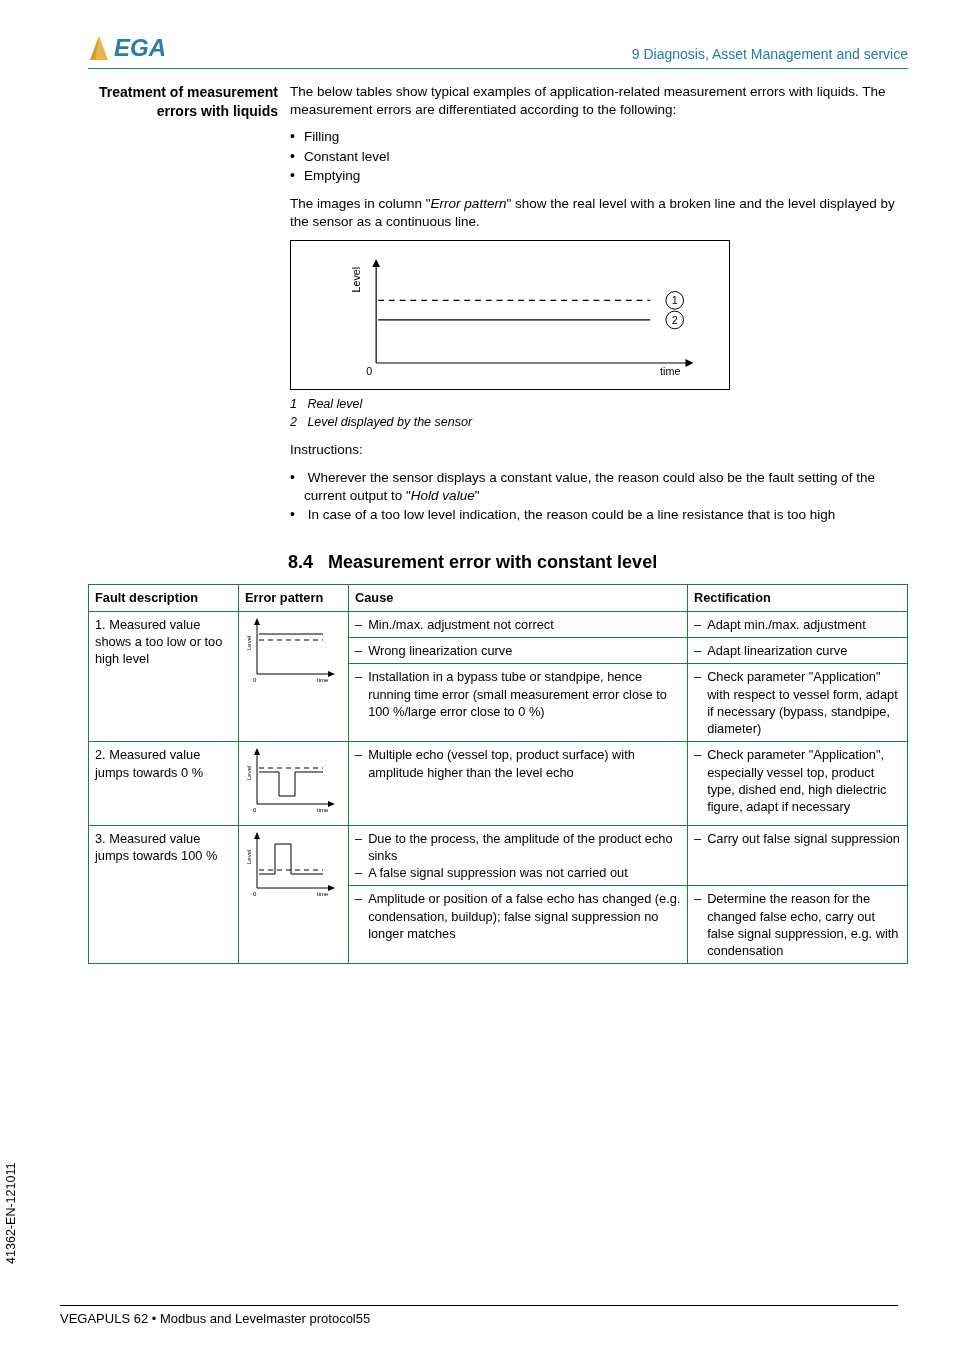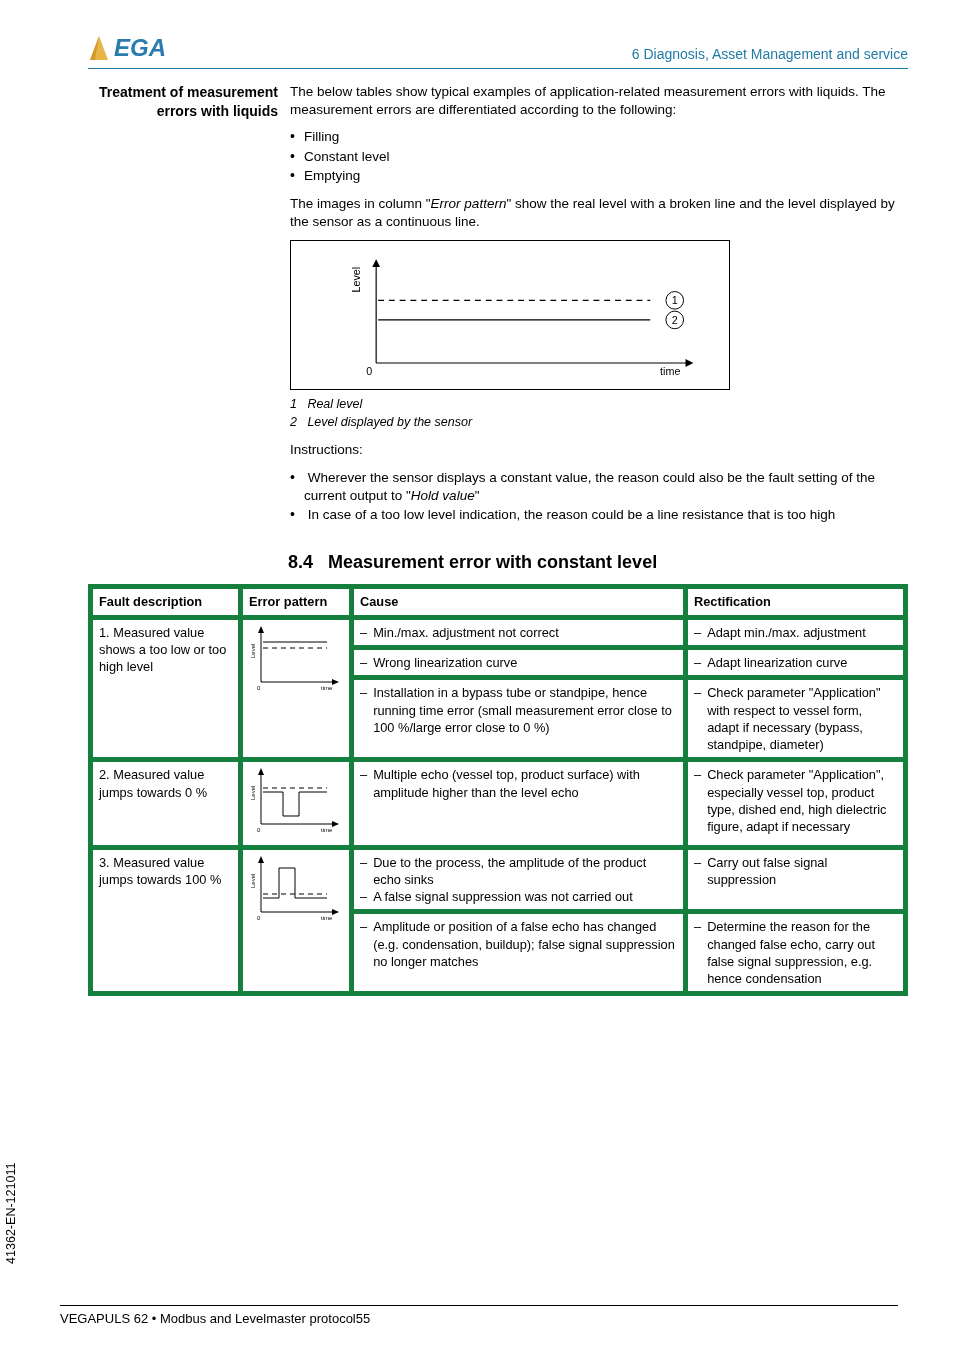--- a/index.html
+++ b/index.html
@@ -85,21 +85,21 @@
     font-weight: bold;
     font-size: 18px;
     margin: 16px 0 10px 200px;
   }
   table.fault {
     width: 100%;
     border-collapse: collapse;
     font-size: 12.8px;
   }
   table.fault th, table.fault td {
-    border: 5px solid #15803d;
+    border: 1px solid #15803d;
     padding: 4px 6px;
     vertical-align: top;
     text-align: left;
   }
   table.fault th {
     font-weight: bold;
     background: #fff;
   }
   .col-desc { width: 150px; }
   .col-pat  { width: 110px; }
@@ -140,21 +140,21 @@
   <div class="header-row">
     <div class="logo">
       <svg width="110" height="34" viewBox="0 0 110 34">
         <polygon points="2,30 20,30 11,6" fill="#e8b648"></polygon>
         <polygon points="2,30 11,6 7,30" fill="#d49a28"></polygon>
         <text x="26" y="26" font-family="Arial" font-size="24" font-weight="bold" font-style="italic" fill="#2a7cae">EGA</text>
         <rect x="23" y="2" width="78" height="30" fill="none"></rect>
         <path d="M 23 2 L 30 2" stroke="#2a7cae" stroke-width="0"></path>
       </svg>
     </div>
-    <div class="header-title">6 Diagnosis, Asset Management and service</div>
+    <div class="header-title">9 Diagnosis, Asset Management and service</div>
   </div>
   <hr class="hr-line">
 
   <div class="two-col">
     <div class="left-col">
       <div class="side-heading">Treatment of measurement errors with liquids</div>
     </div>
     <div class="right-col">
       <p class="para">The below tables show typical examples of application-related measurement errors with liquids. The measurement errors are differentiated according to the following:</p>
       <ul class="bullets">
@@ -344,21 +344,21 @@
       <tr>
         <td>
             <div class="dash-item">
               <span class="dash">–</span>
               <span>Amplitude or position of a false echo has changed (e.g. condensation, buildup); false signal suppression no longer matches</span>
             </div>
           </td>
         <td>
             <div class="dash-item">
               <span class="dash">–</span>
-              <span>Determine the reason for the changed false echo, carry out false signal suppression, e.g. hence condensation</span>
+              <span>Determine the reason for the changed false echo, carry out false signal suppression, e.g. with condensation</span>
             </div>
           </td>
       </tr>
     </tbody>
   </table>
 
 </div>
 
 <div class="side-code">41362-EN-121011</div>
 

